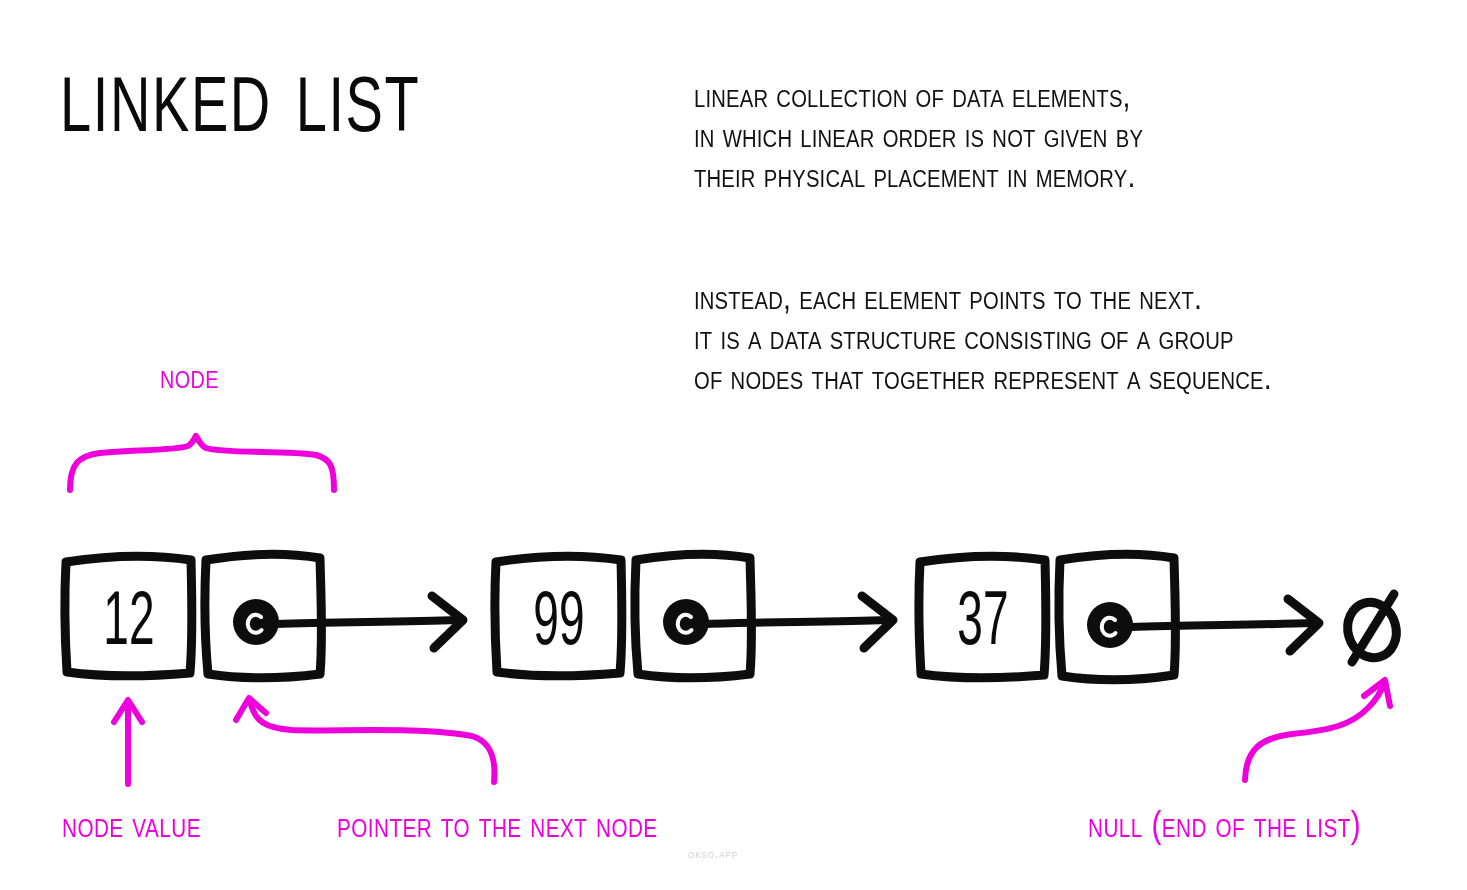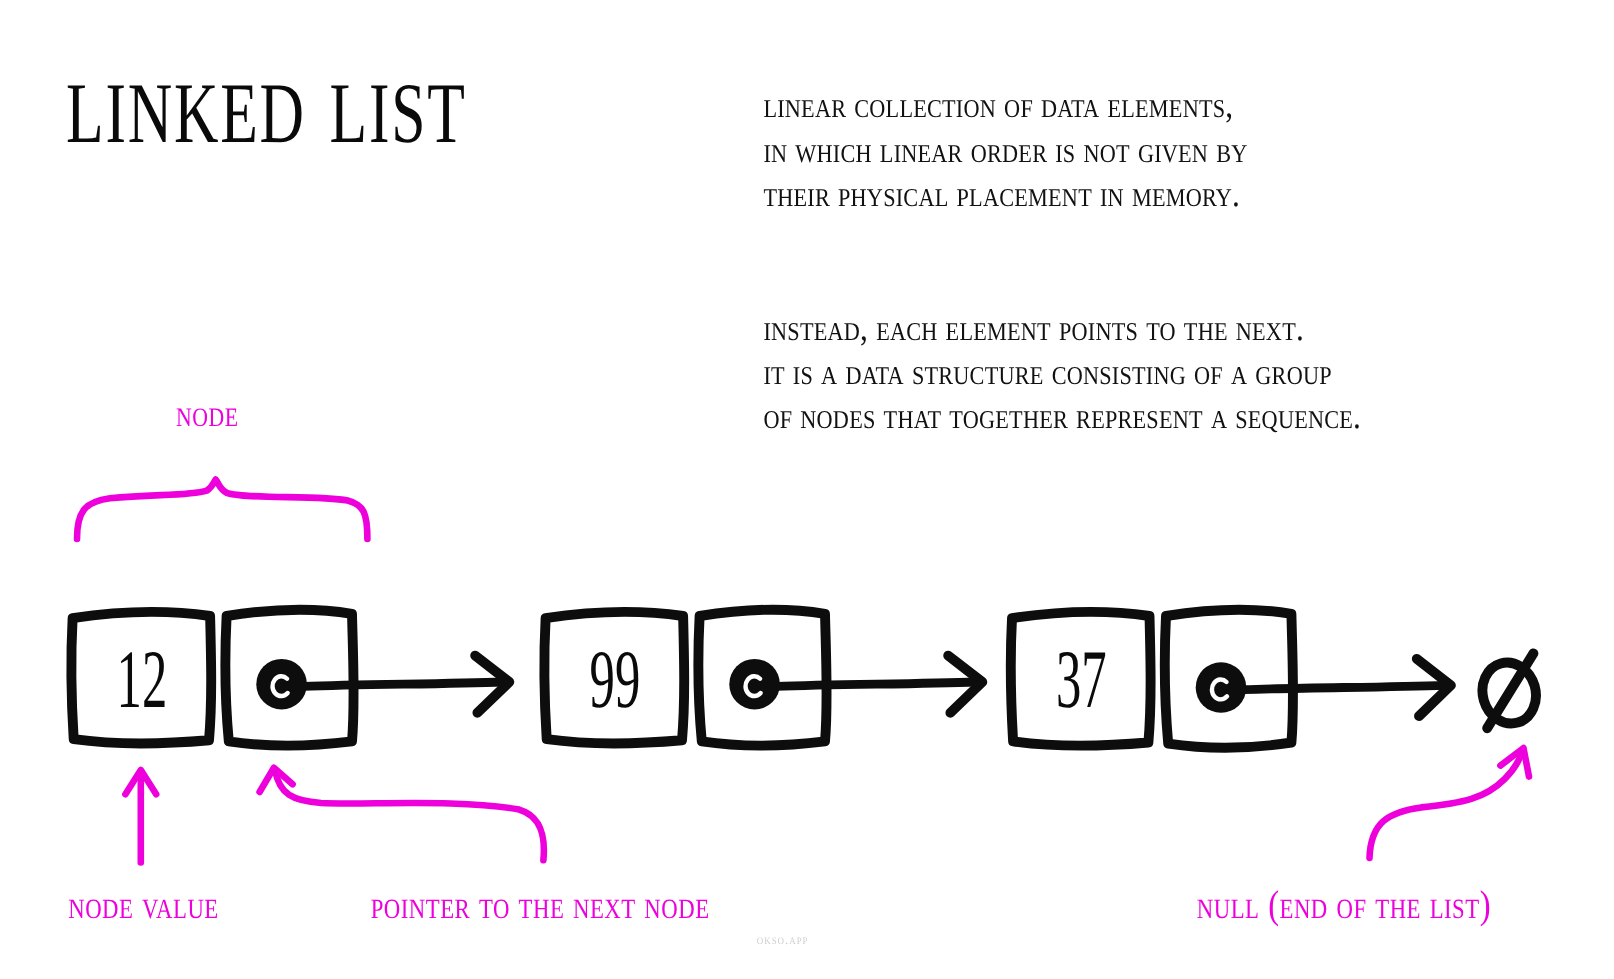--- a/index.html
+++ b/index.html
@@ -6,21 +6,21 @@
     margin: 0;
     padding: 0;
     background: #ffffff;
   }
   #canvas {
     position: relative;
     width: 1467px;
     height: 890px;
     background: #ffffff;
     overflow: hidden;
-    font-family: Liberation Serif, serif;
+    font-family: Liberation Sans, sans-serif;
   }
   svg.layer {
     position: absolute;
     left: 0;
     top: 0;
     width: 1467px;
     height: 890px;
     pointer-events: none;
   }
   .txt {

